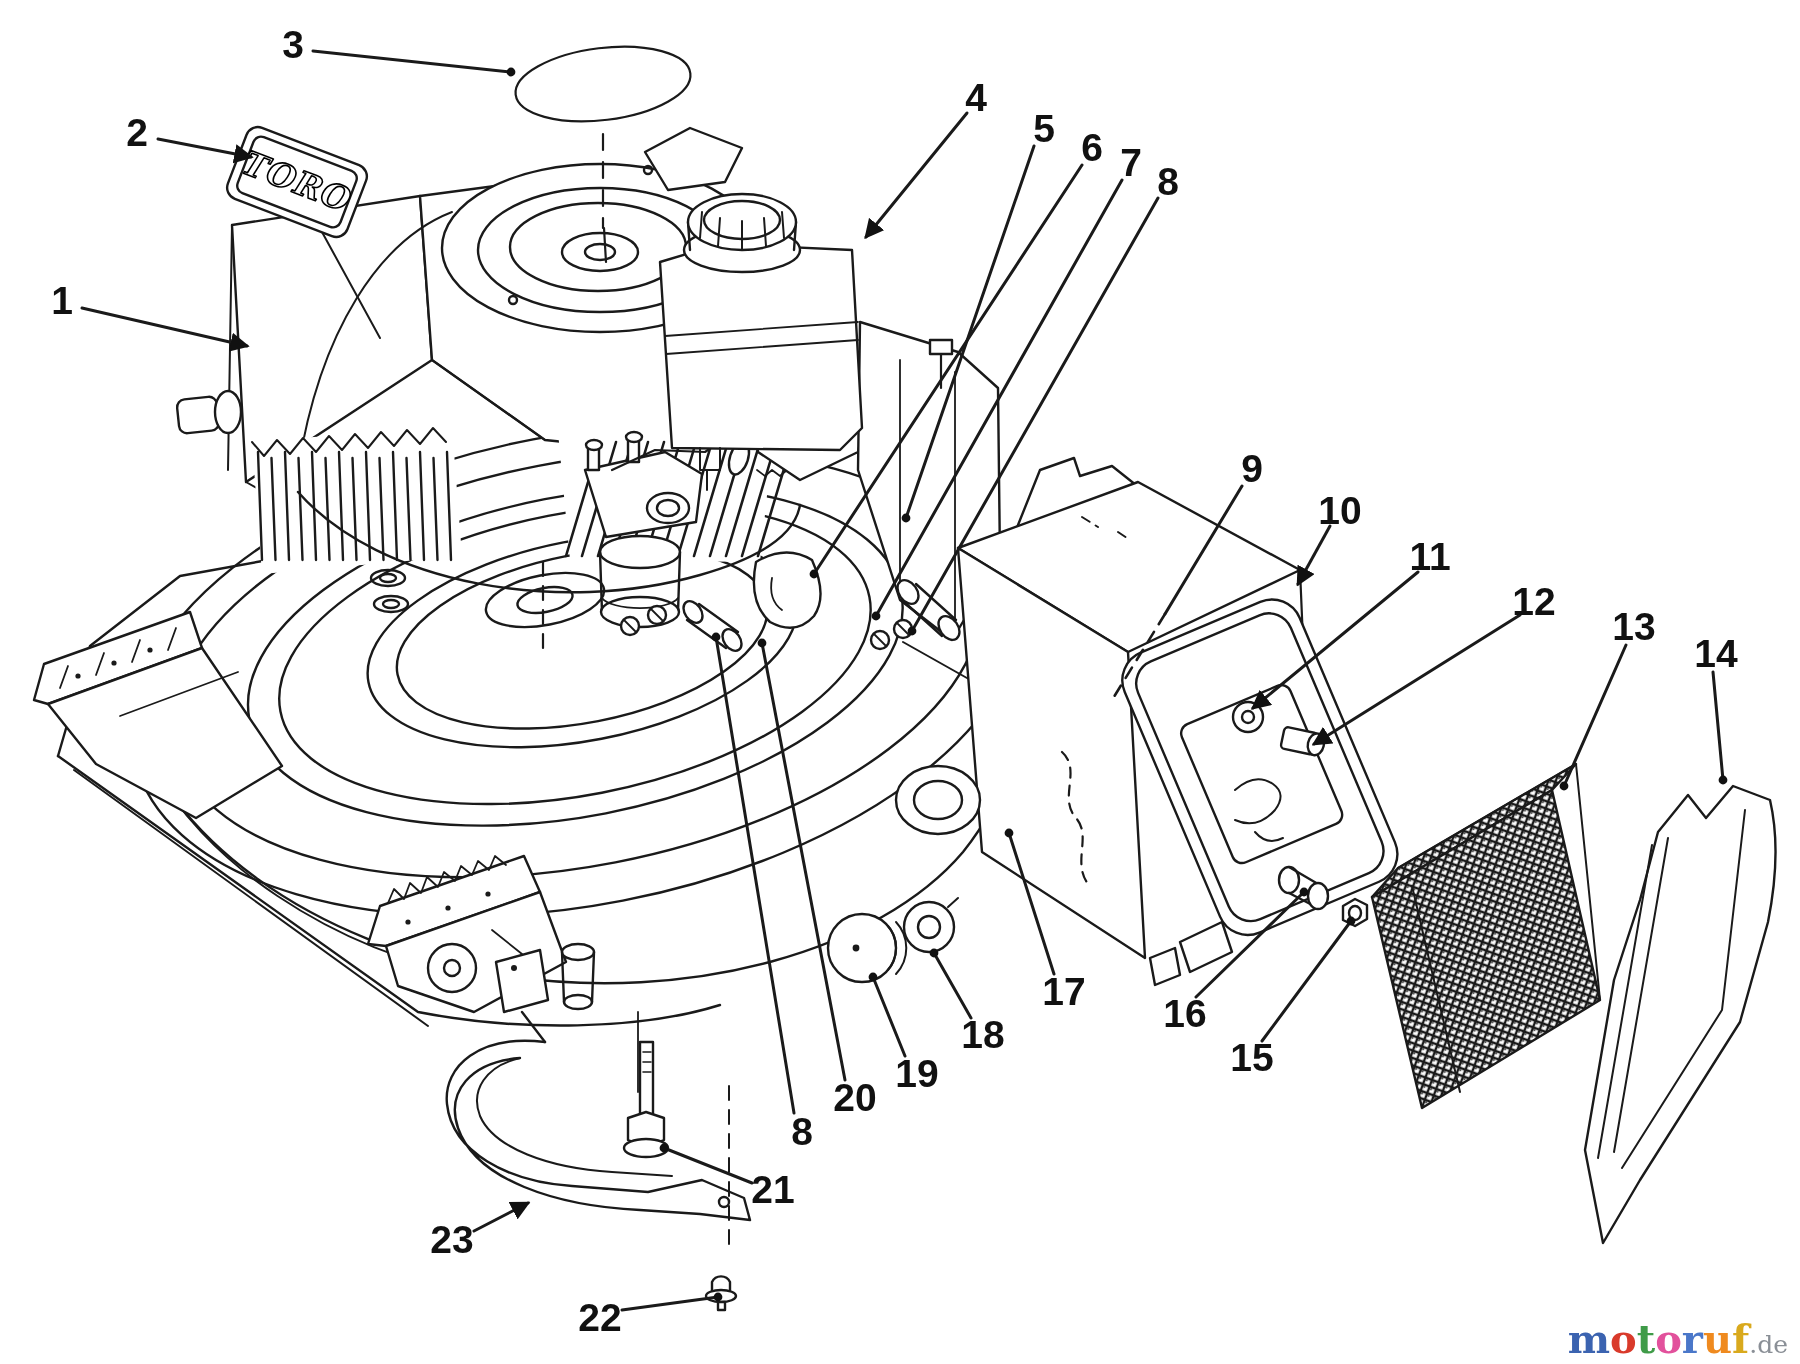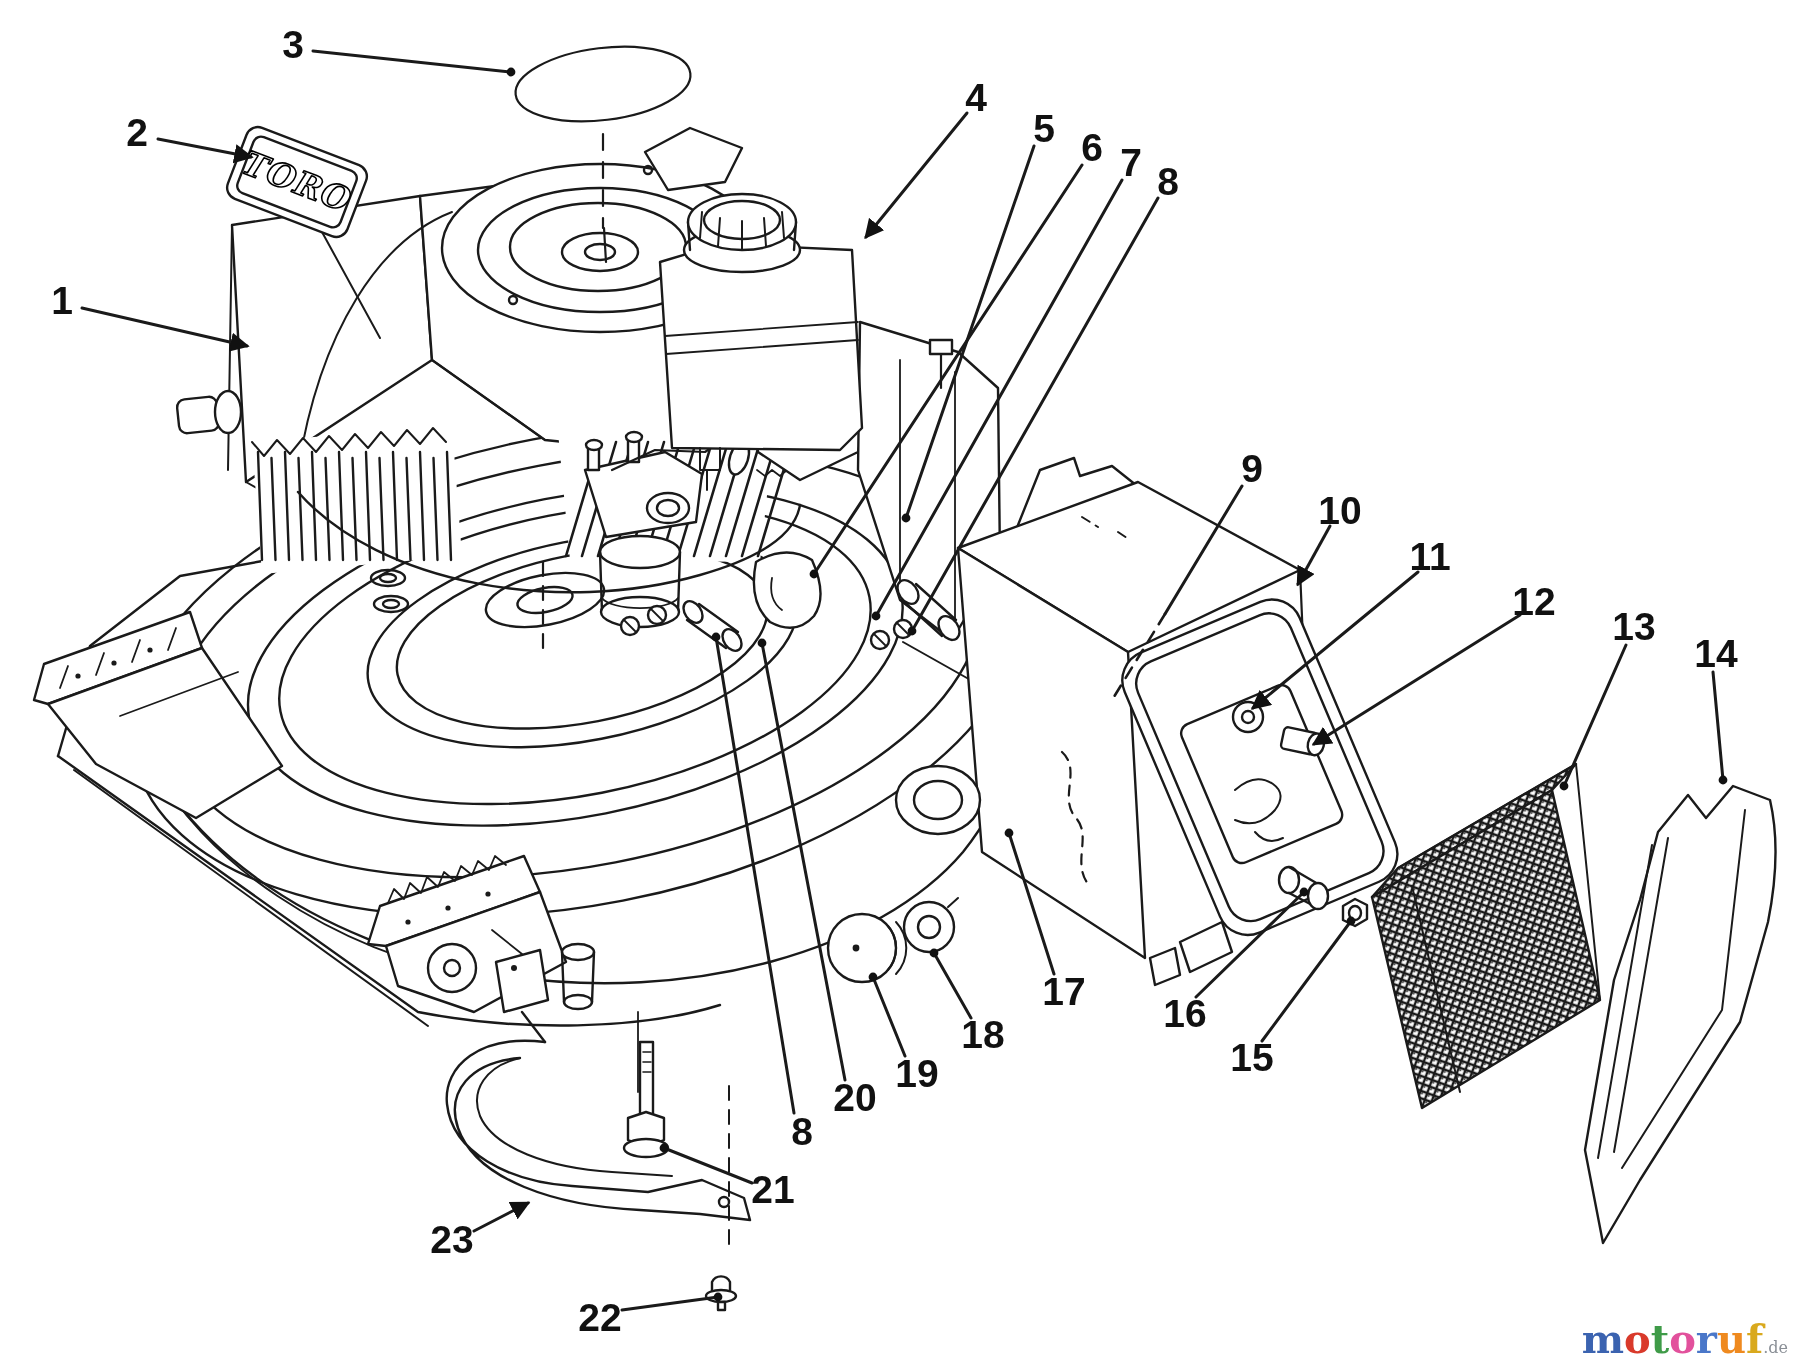--- a/index.html
+++ b/index.html
@@ -2,21 +2,21 @@
 <html><head>
 <meta charset="utf-8">
 <style>
   html,body{margin:0;padding:0;background:#fff;}
   #stage{position:relative;width:1800px;height:1364px;background:#ffffff;overflow:hidden;
          font-family:"Liberation Sans",sans-serif;}
   #art{position:absolute;inset:0;}
   .callout-num{font-family:"Liberation Sans",sans-serif;font-weight:bold;font-size:39px;fill:#111;}
   #watermark{position:absolute;right:12px;bottom:2px;font-family:"DejaVu Serif",serif;
              font-weight:bold;font-size:40px;letter-spacing:0px;user-select:none;}
-  #watermark .suffix{font-size:16px;font-weight:normal;}
+  #watermark .suffix{font-size:25px;font-weight:normal;}
 </style>
 </head>
 <body>
 
 <div id="stage">
 <svg id="art" viewBox="0 0 1800 1364" width="1800" height="1364" fill="none" stroke="#1a1a1a" stroke-width="2.4" stroke-linecap="round" stroke-linejoin="round">
 
   <defs>
     <marker id="arr" viewBox="0 0 10 10" refX="8.6" refY="5" markerWidth="6.5" markerHeight="6.5" orient="auto-start-reverse">
       <path d="M0,0 L10,5 L0,10 z" fill="#111" stroke="none"></path>

